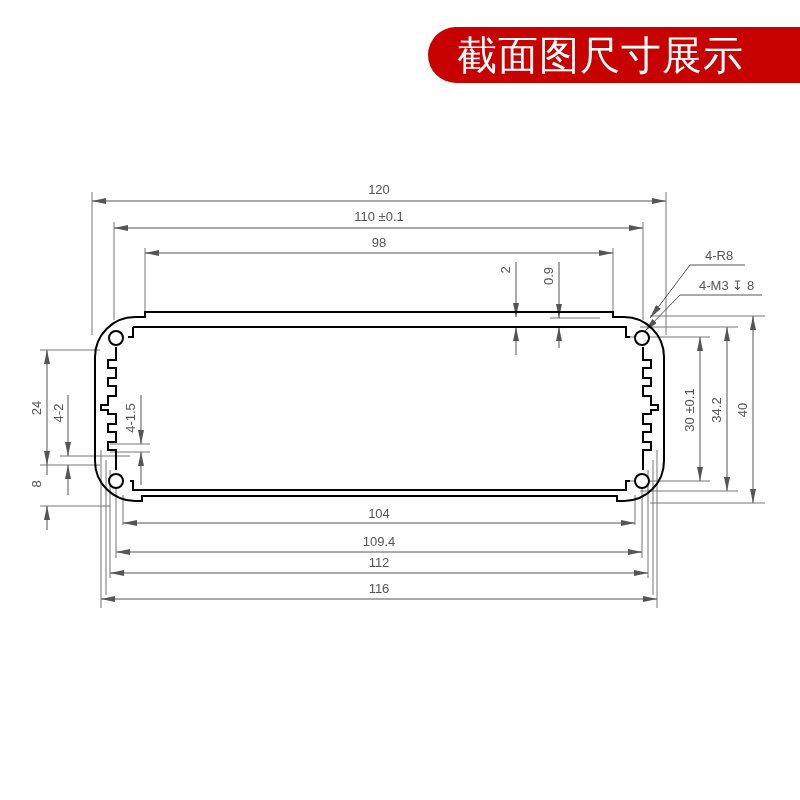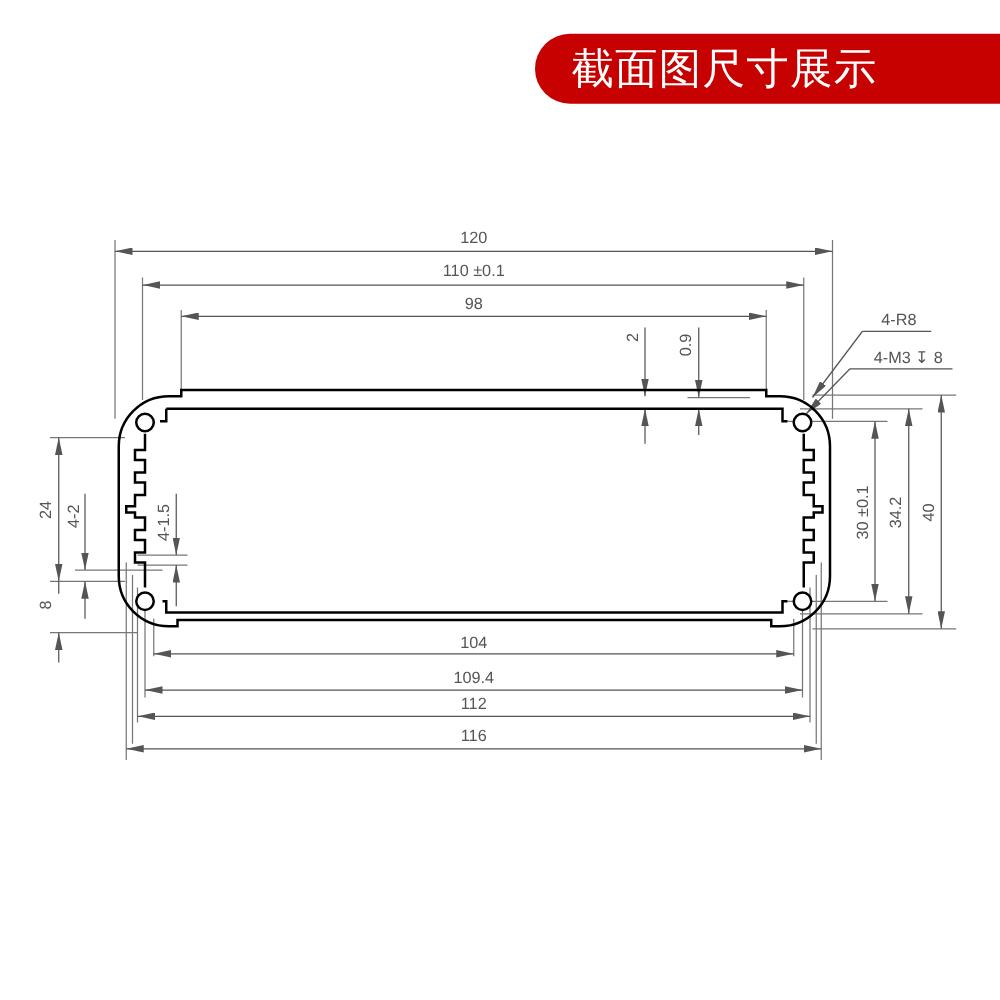--- a/index.html
+++ b/index.html
@@ -3,21 +3,21 @@
 <meta charset="utf-8">
 <style>
   html, body { margin:0; padding:0; background:#ffffff; }
   body { width:800px; height:800px; position:relative; overflow:hidden; font-family:"DejaVu Sans", sans-serif; }
   .banner {
     position:absolute; left:428px; top:27px; width:372px; height:56px;
     background:#c70000; border-radius:28px 0 0 28px;
     display:flex; align-items:center;
   }
   .banner-title {
-    color:#ffffff; font-size:34px; letter-spacing:1px; margin-left:29px;
+    color:#ffffff; font-size:40px; letter-spacing:1px; margin-left:29px;
     font-family:"DejaVu Sans", sans-serif;
   }
   svg.drawing { position:absolute; left:0; top:0; }
   .dim-text { font-family:"Liberation Sans Narrow","Liberation Sans", sans-serif; font-size:13px; fill:#555555; }
 </style>
 </head>
 <body>
 
 <div class="banner">
   <span class="banner-title">截面图尺寸展示</span>

